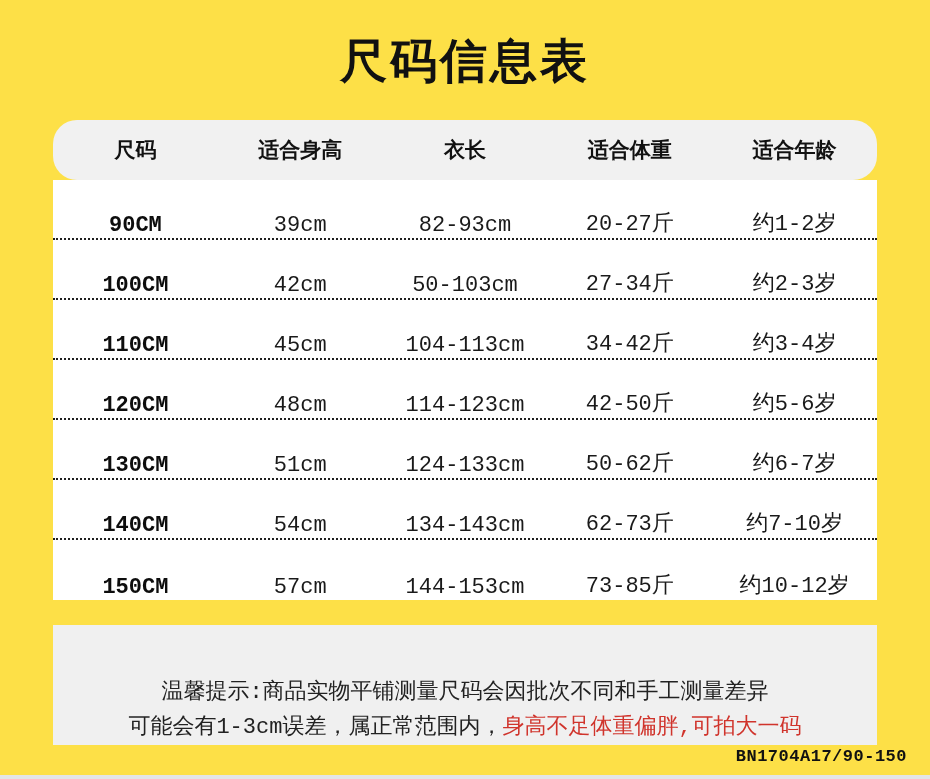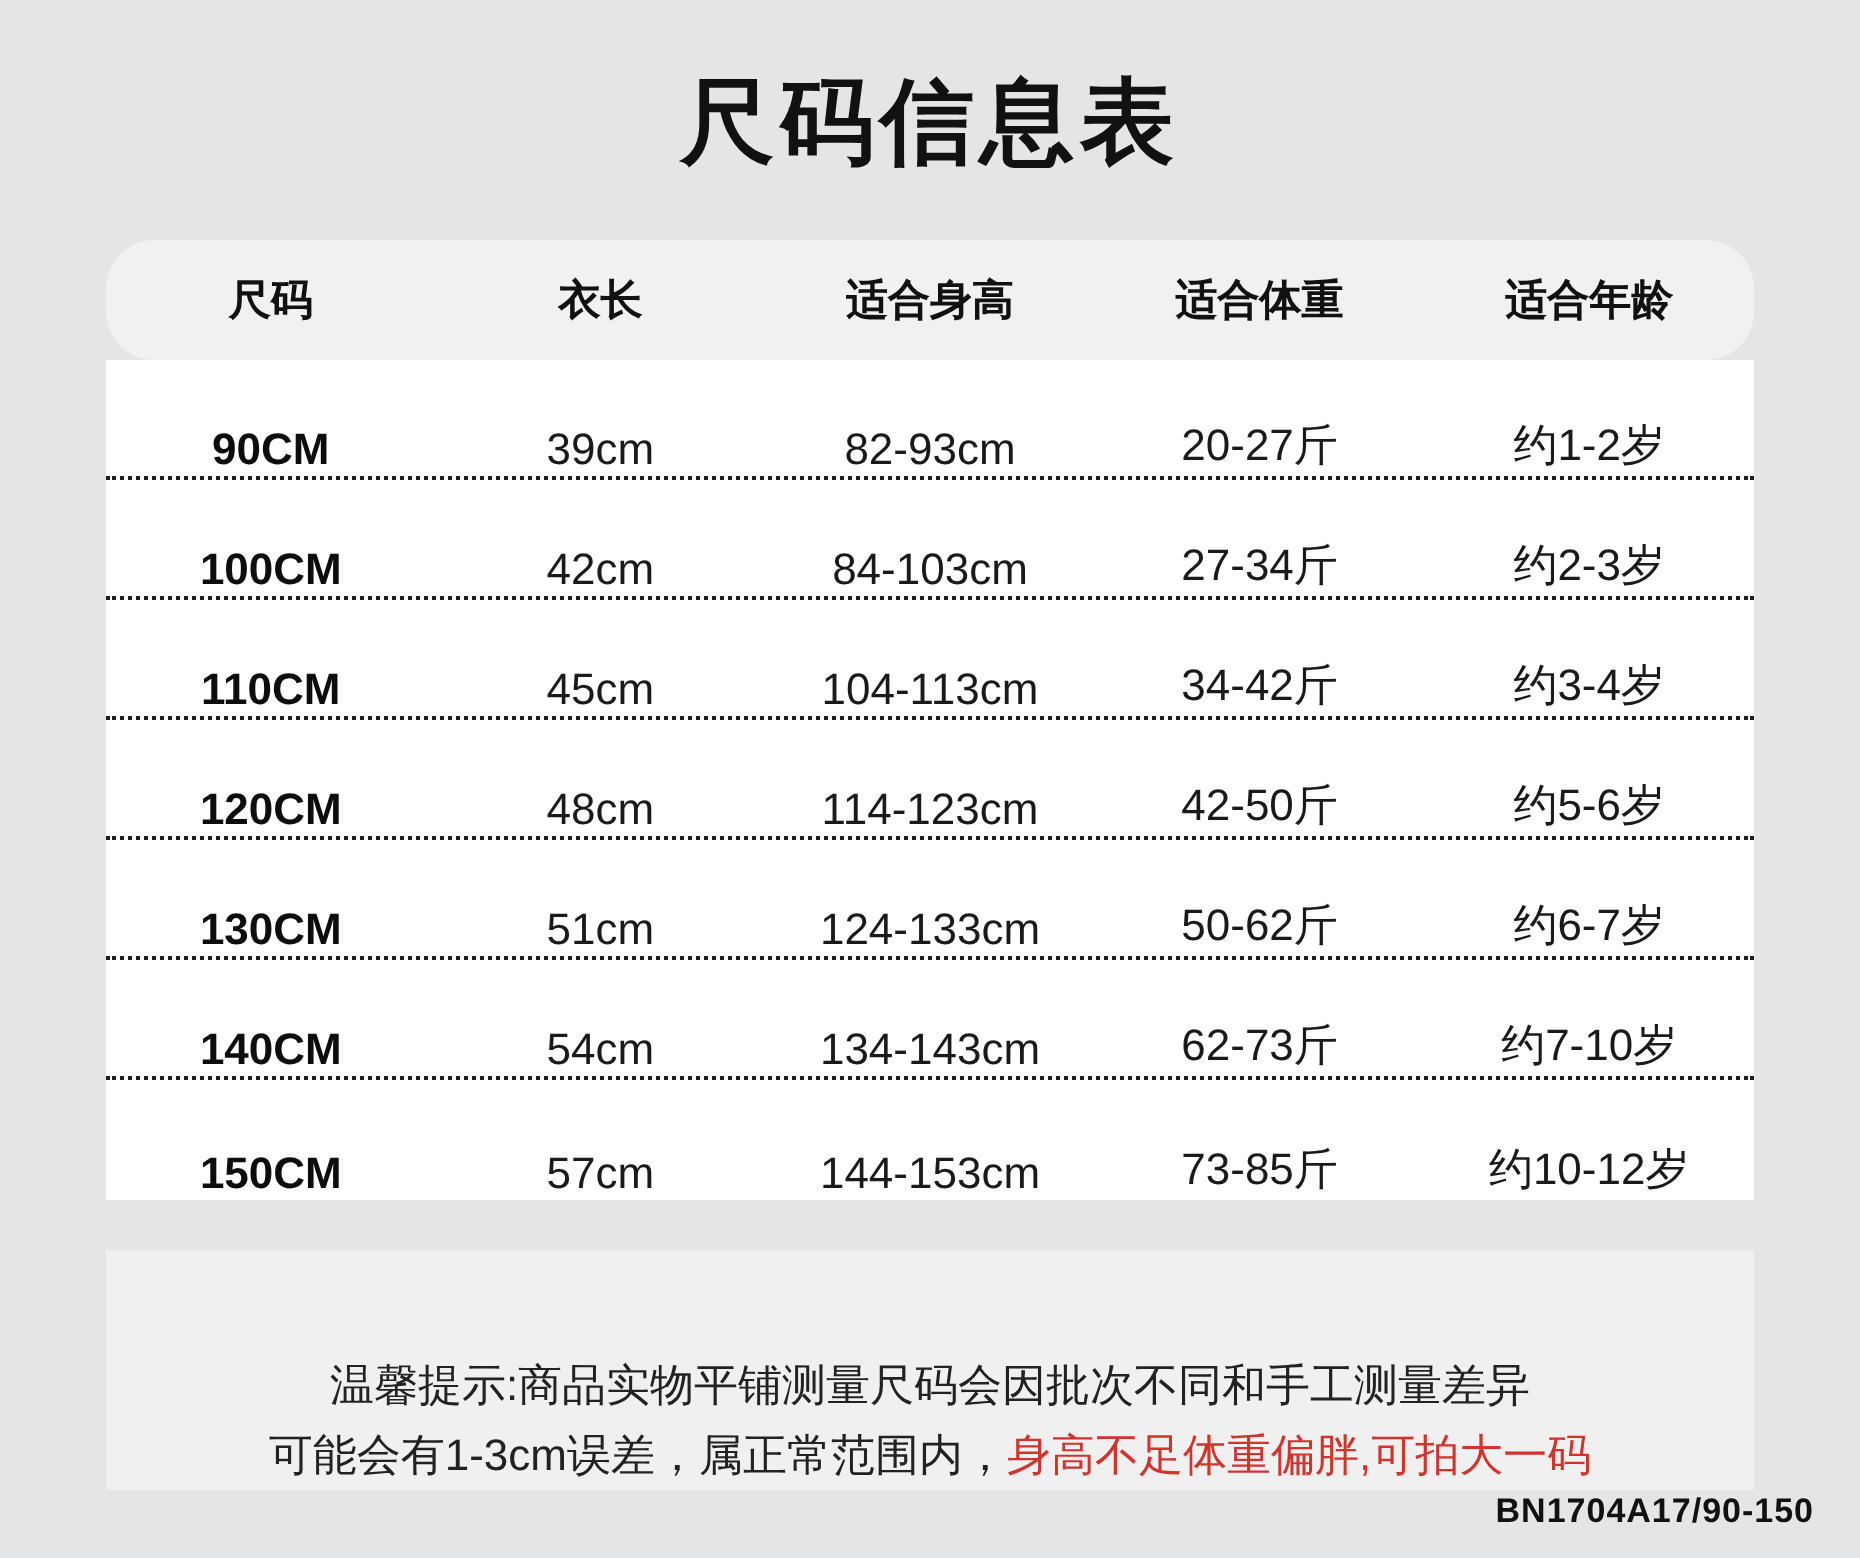--- a/index.html
+++ b/index.html
@@ -8,21 +8,22 @@
     font-family: "Liberation Sans", sans-serif;
     width: 930px;
     height: 779px;
     position: relative;
     overflow: hidden;
     color: #1a1a1a;
   }
   .page {
     position: absolute;
     inset: 0;
-    background: #e5e5e5;
+    background: #fde047;
+    font-family: Liberation Mono, monospace;
   }
   .title {
     position: absolute;
     top: 30px;
     left: 0;
     width: 100%;
     text-align: center;
     font-size: 47px;
     font-weight: bold;
     letter-spacing: 3px;
@@ -111,37 +112,37 @@
 </head>
 <body>
 
 <div class="page">
 
   <div class="title">尺码信息表</div>
 
   <div class="size-table">
     <div class="thead">
       <div class="th">尺码</div>
+      <div class="th">适合身高</div>
       <div class="th">衣长</div>
-      <div class="th">适合身高</div>
       <div class="th">适合体重</div>
       <div class="th">适合年龄</div>
     </div>
     <div id="table-body">
         <div class="row">
           <div class="cell size-col">90CM</div>
           <div class="cell">39cm</div>
           <div class="cell">82-93cm</div>
           <div class="cell">20-27斤</div>
           <div class="cell">约1-2岁</div>
         </div>
         <div class="row">
           <div class="cell size-col">100CM</div>
           <div class="cell">42cm</div>
-          <div class="cell">84-103cm</div>
+          <div class="cell">50-103cm</div>
           <div class="cell">27-34斤</div>
           <div class="cell">约2-3岁</div>
         </div>
         <div class="row">
           <div class="cell size-col">110CM</div>
           <div class="cell">45cm</div>
           <div class="cell">104-113cm</div>
           <div class="cell">34-42斤</div>
           <div class="cell">约3-4岁</div>
         </div>

